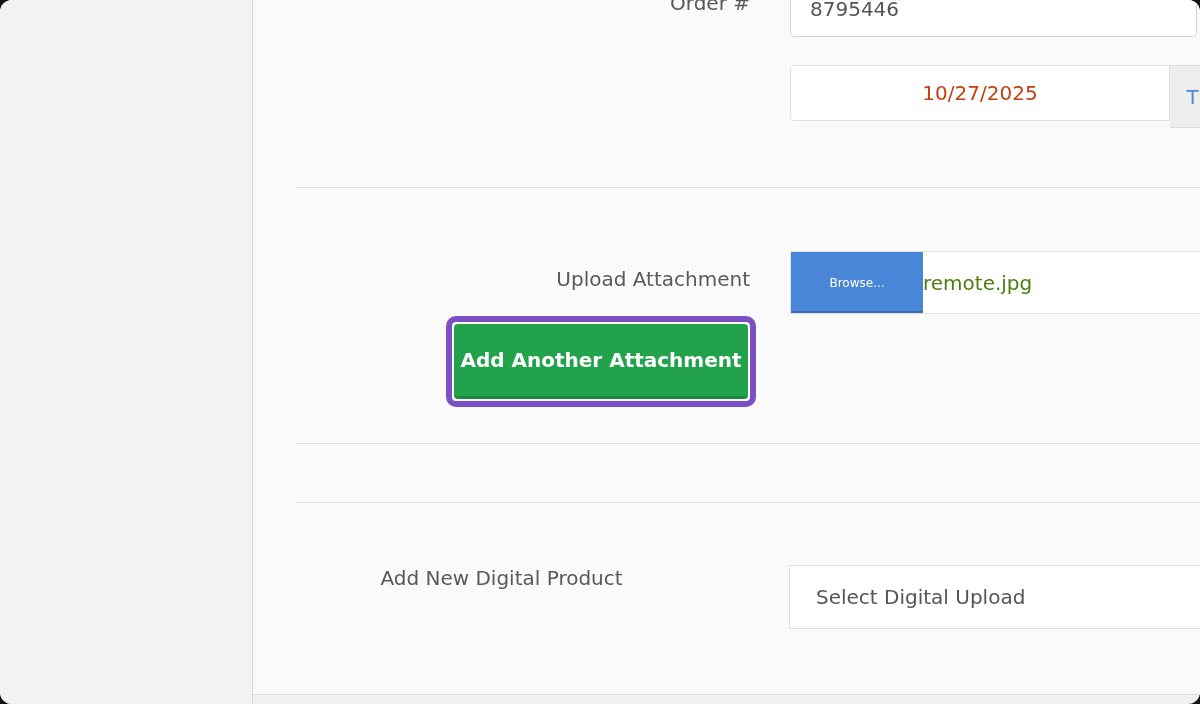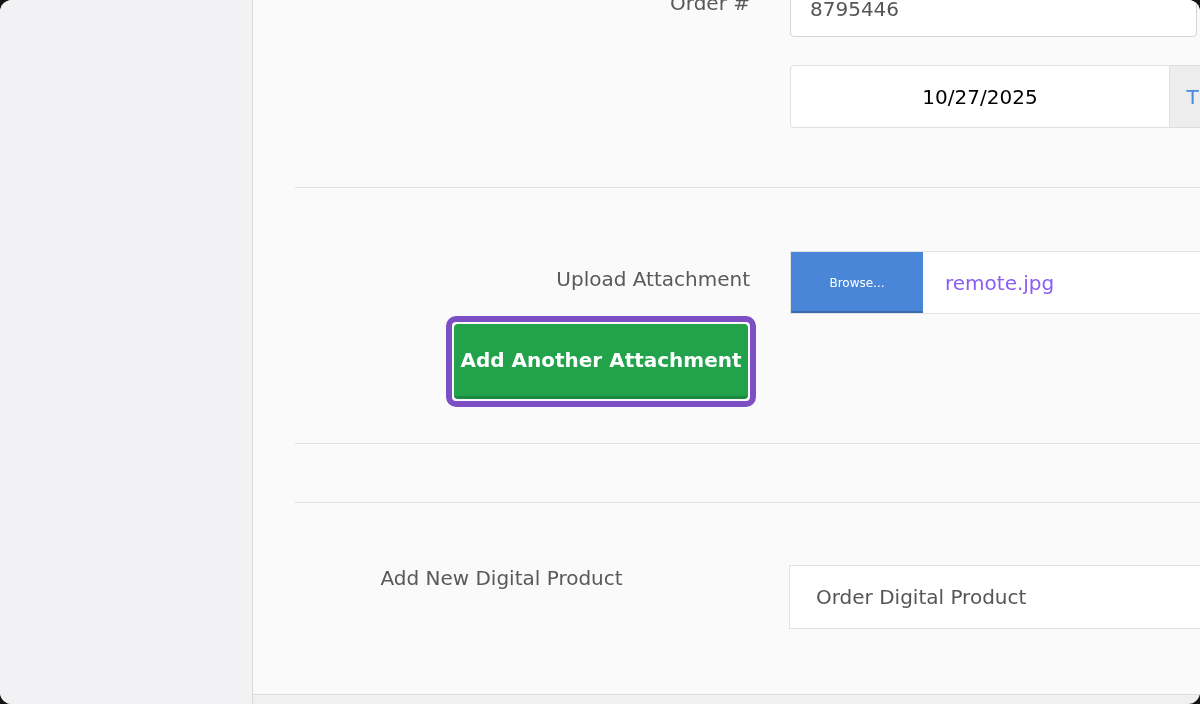--- a/index.html
+++ b/index.html
@@ -44,25 +44,25 @@
     background:#fff;border:1px solid #d5d5d5;border-radius:4px;
     padding:14px 0 0 19px;
     font-family:"DejaVu Sans","Liberation Sans",sans-serif;
     font-size:20px;color:#555;outline:none;
   }
   
   .rundates-group{
     position:absolute;left:537px;top:65px;height:63px;display:flex;
   }
   .rundate-input{
-    box-sizing:border-box;width:380px;height:63px;
+    box-sizing:border-box;width:380px;height:56px;
     background:#fff;border:1px solid #e0e0e0;border-radius:4px 0 0 4px;
     text-align:center;
     font-family:"DejaVu Sans","Liberation Sans",sans-serif;
-    font-size:20px;color:#000000;outline:none;
+    font-size:20px;color:#c2410c;outline:none;
   }
   .rundates-addon{
     box-sizing:border-box;width:46px;height:63px;
     background:#ededed;border:1px solid #dcdcdc;border-left:none;
     display:flex;align-items:center;justify-content:center;
     font-size:20px;color:#4a89dc;
   }
   
   .file-group{
     position:absolute;left:537px;top:251px;width:416px;height:63px;
@@ -74,22 +74,21 @@
     width:132px;flex:0 0 132px;
     background:#4a86d8;
     box-shadow:inset 0 -2px 0 rgba(0,0,0,0.18);
     border:none;cursor:pointer;
     display:flex;align-items:center;justify-content:center;
     font-family:"DejaVu Sans","Liberation Sans",sans-serif;
     font-size:12px;color:#fff;
   }
   .file-name{
     display:flex;align-items:center;
-    margin-left:22px;
-    font-size:20px;color:#8b5cf6;
+    font-size:20px;color:#4d7c0f;
   }
   
   .highlight-ring{
     position:absolute;left:193px;top:316px;width:310px;height:91px;
     box-sizing:border-box;
     border:6px solid #7c4fc4;border-radius:10px;
   }
   .add-attachment-btn{
     position:absolute;inset:2px;
     background:#21a24b;
@@ -140,17 +139,17 @@
 
     <div class="highlight-ring">
       <button class="add-attachment-btn">Add Another Attachment</button>
     </div>
 
     <div class="divider" style="top:443px;"></div>
     <div class="divider" style="top:502px;"></div>
 
     <div class="field-label" style="top:566px;text-align:center;">Add New Digital Product</div>
     <div class="digital-select">
-      <span>Order Digital Product</span>
+      <span>Select Digital Upload</span>
     </div>
 
   </div>
 </div>
 
 </body></html>

